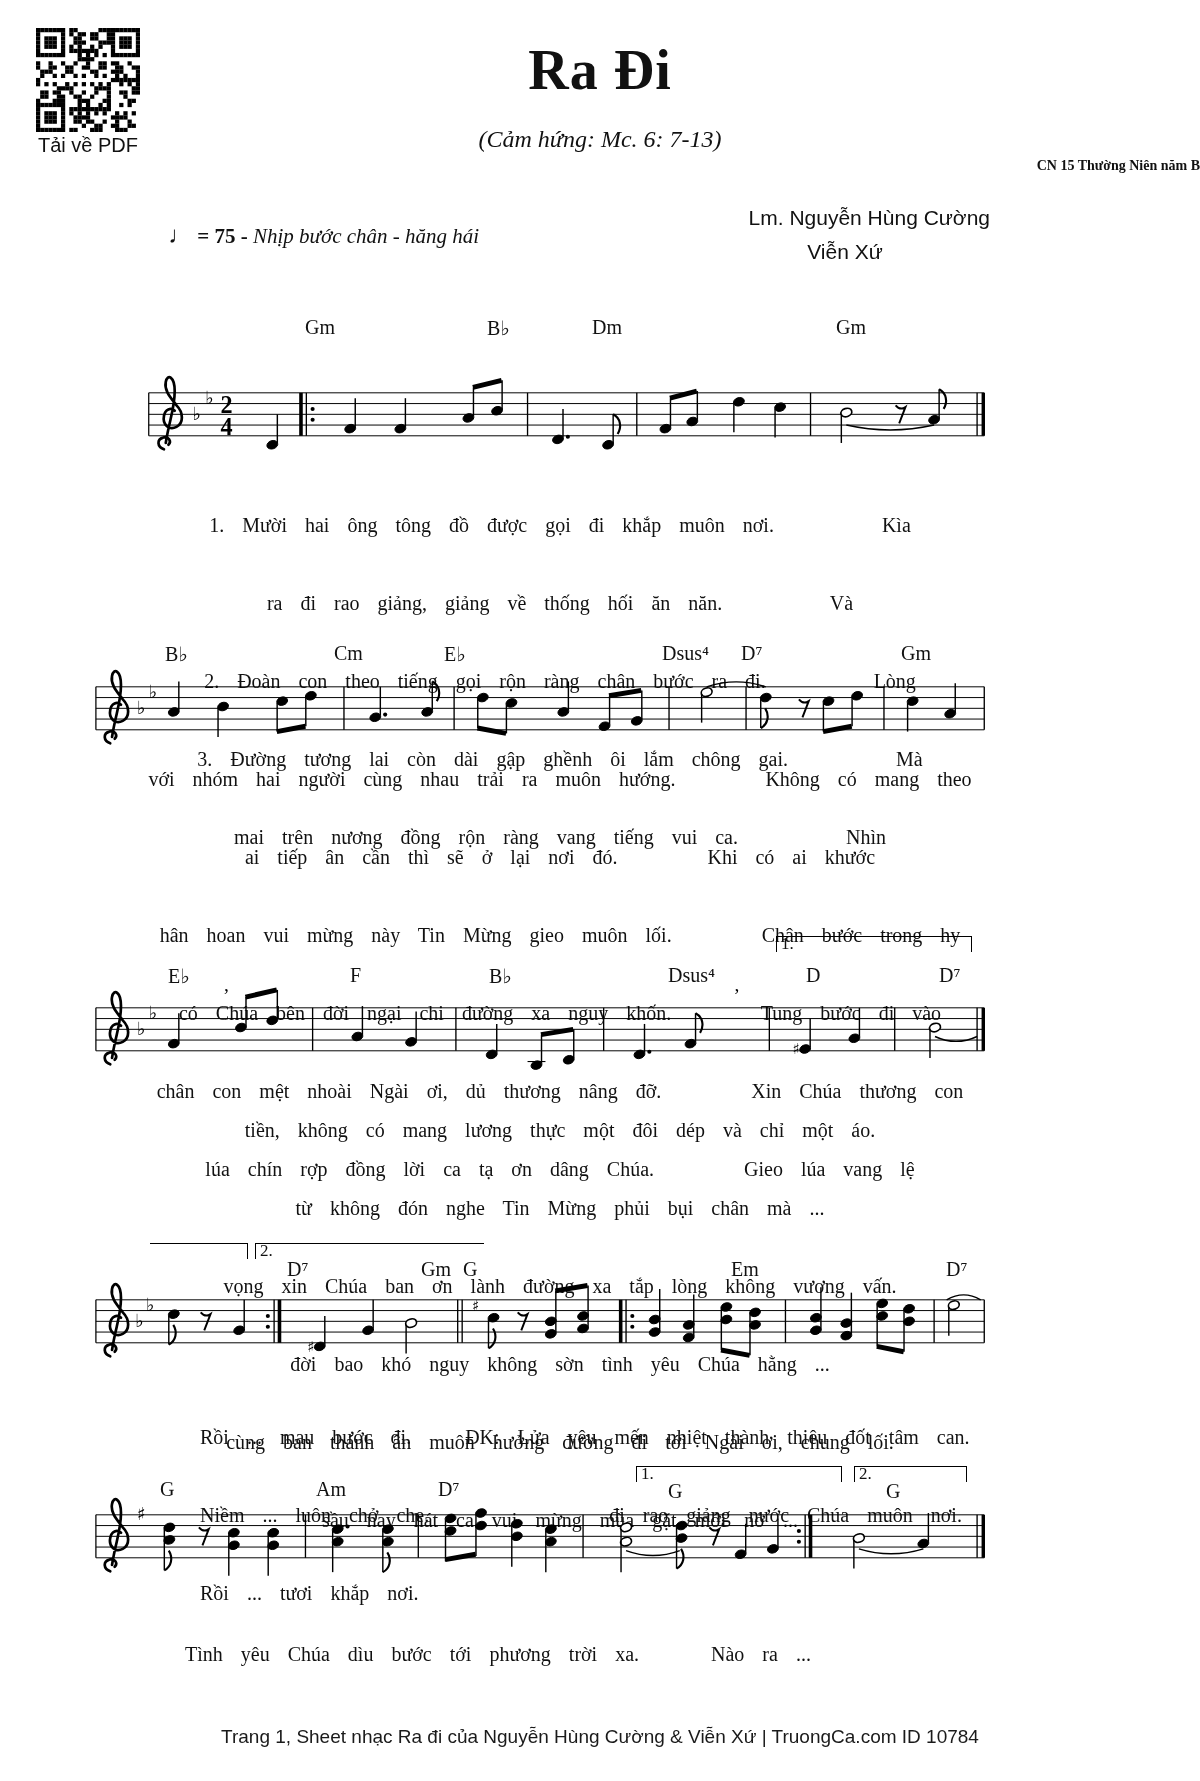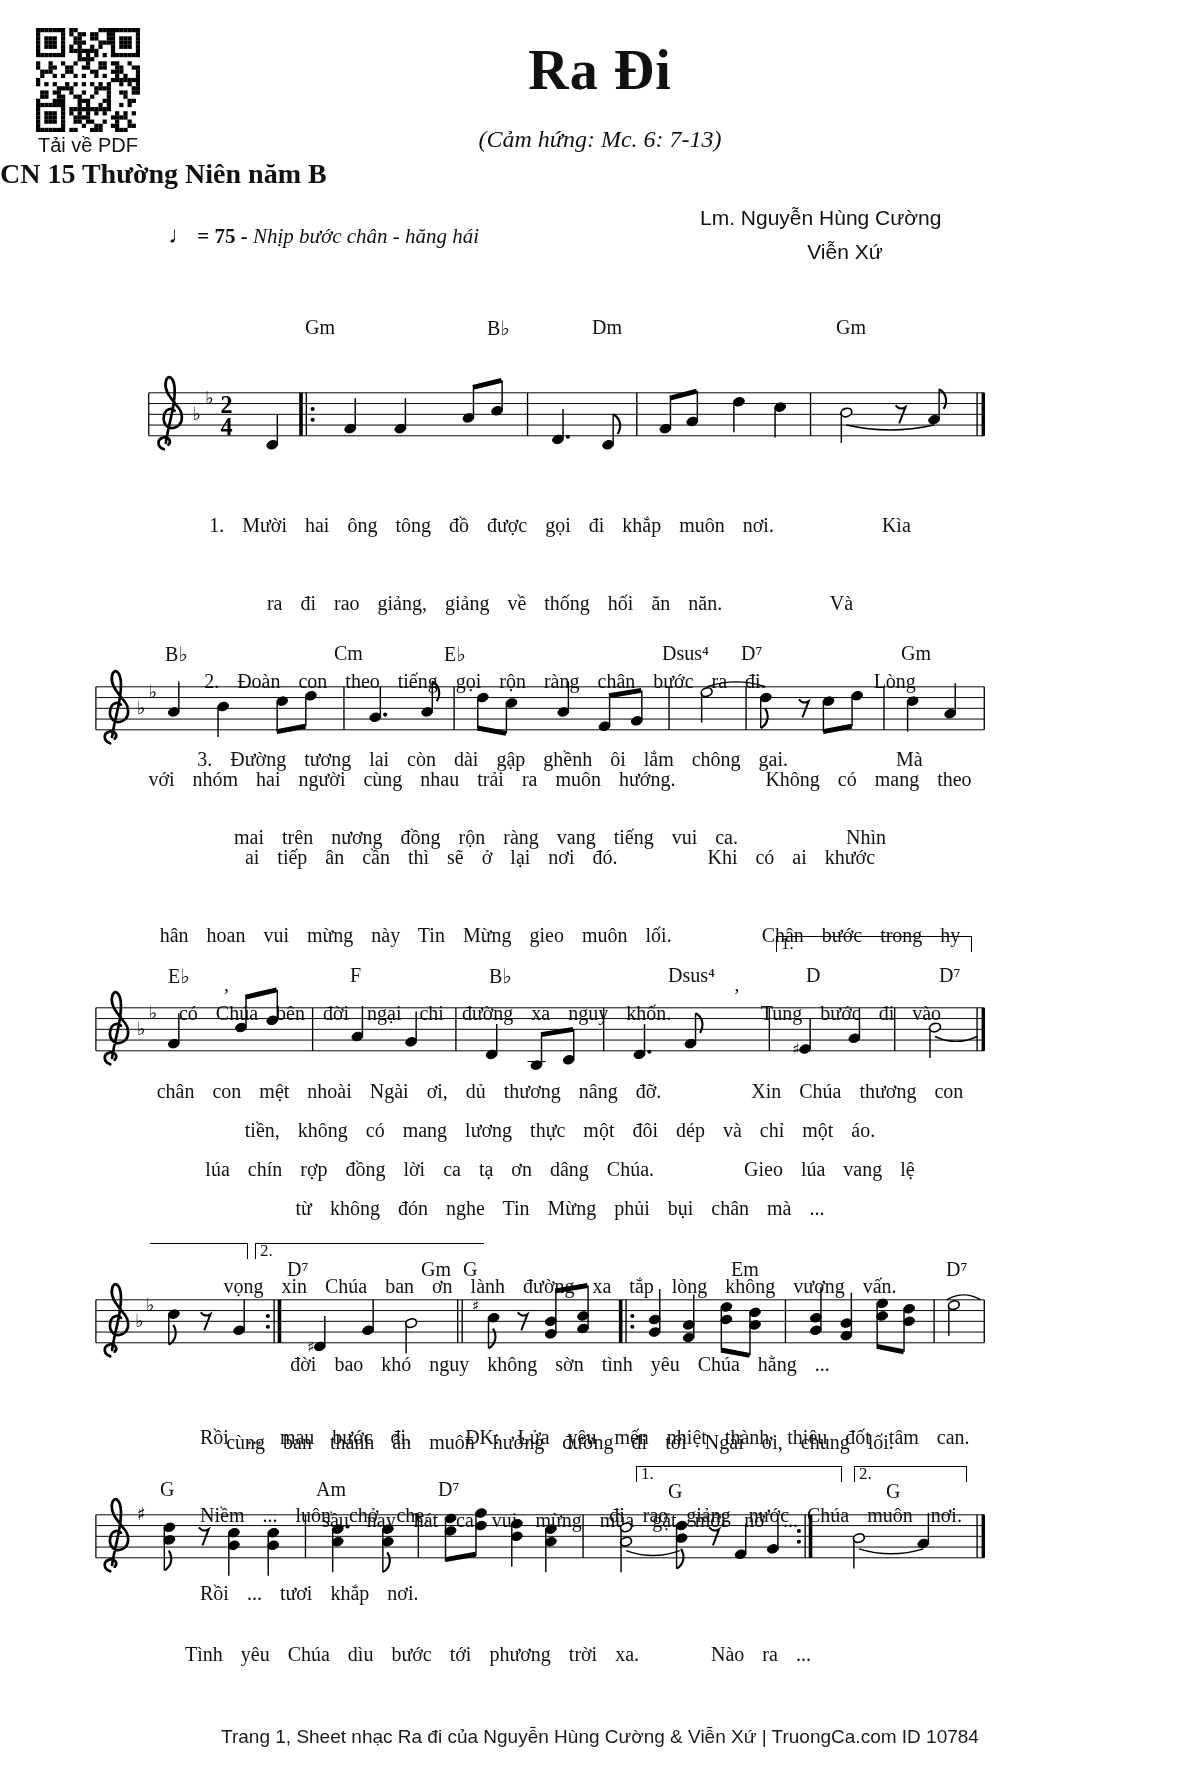--- a/index.html
+++ b/index.html
@@ -2,22 +2,22 @@
 <html><head>
 <meta charset="utf-8">
 <style>
   html,body{margin:0;padding:0;background:#e8e8e8;}
   .page{position:relative;width:1200px;height:1781px;background:#fff;color:#111;
         font-family:"Liberation Serif",serif;overflow:hidden;box-shadow:0 0 4px #bbb;}
   .abs{position:absolute;}
   
   .title{left:0;top:38px;width:1200px;text-align:center;font-size:56px;font-weight:bold;letter-spacing:1px;}
   .inspiration{left:0;top:126px;width:1200px;text-align:center;font-size:24px;font-style:italic;}
-  .occasion{left:0;top:158px;width:1200px;text-align:left;font-size:28px;font-weight:bold;}
-  .composer{left:700px;top:206px;width:290px;font-size:21px;font-family:"Liberation Sans",sans-serif;}
+  .occasion{left:0;top:158px;width:1200px;text-align:right;font-size:14px;font-weight:bold;}
+  .composer{left:700px;top:206px;width:290px;text-align:right;font-size:21px;font-family:"Liberation Sans",sans-serif;}
   .lyricist{left:700px;top:240px;width:290px;text-align:center;font-size:21px;font-family:"Liberation Sans",sans-serif;}
   .tempo{left:168px;top:222px;font-size:21px;white-space:pre;}
   .tempo .glyph{font-family:"Liberation Serif","DejaVu Sans",serif;font-size:24px;}
   .tempo .eq{font-weight:bold;}
   .tempo .txt{font-style:italic;}
   
   .qrbox{left:36px;top:28px;width:104px;cursor:pointer;}
   .qrcaption{left:26px;top:134px;width:124px;text-align:center;font-size:20px;font-family:"Liberation Sans",sans-serif;}
   
   .staff-svg{position:absolute;left:88px;width:897px;height:120px;}

